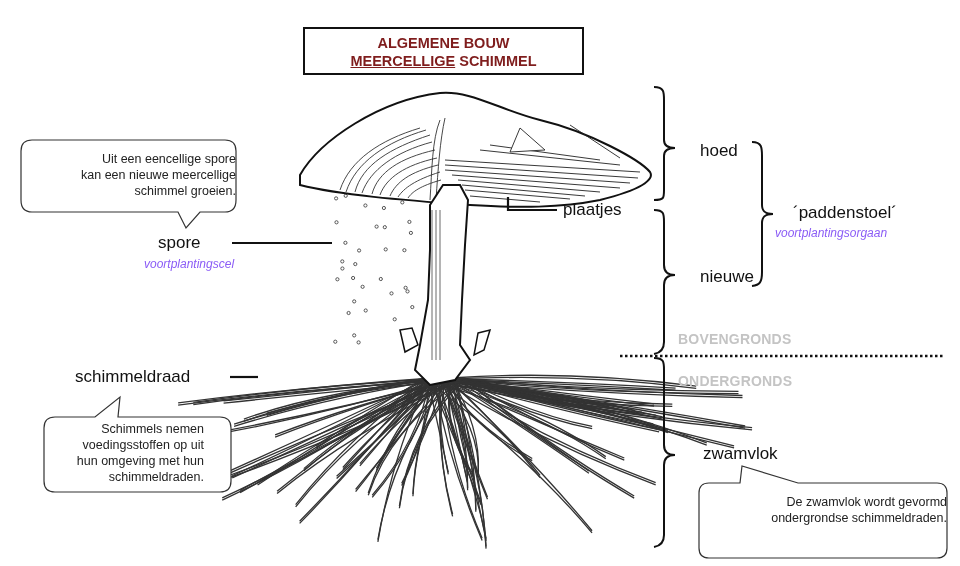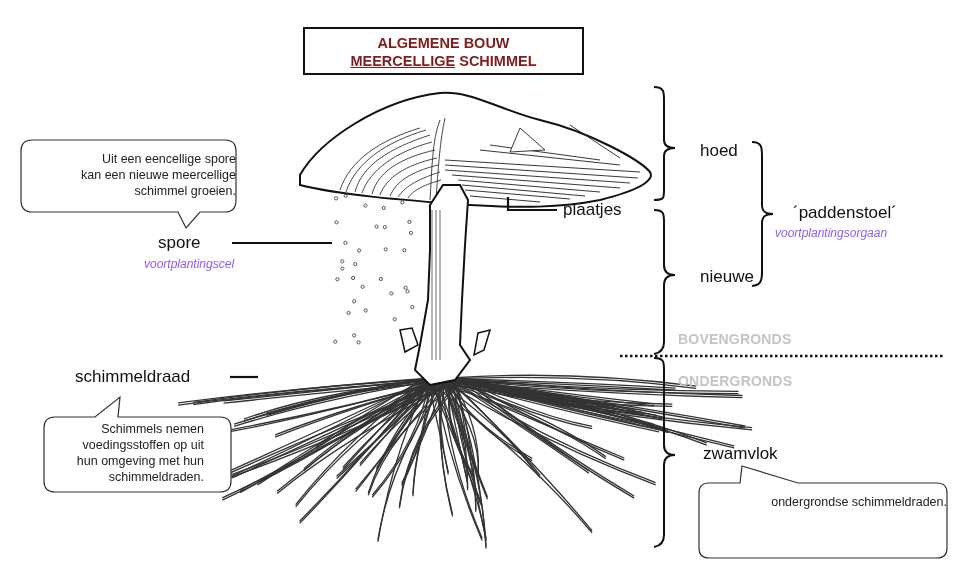--- a/index.html
+++ b/index.html
@@ -292,14 +292,15 @@
   <div>kan een nieuwe meercellige</div>
   <div>schimmel groeien.</div>
 </div>
 <div class="abs bubble-text" style="left:44px; top:421px; width:160px;">
   <div>Schimmels nemen</div>
   <div>voedingsstoffen op uit</div>
   <div>hun omgeving met hun</div>
   <div>schimmeldraden.</div>
 </div>
 <div class="abs bubble-text" style="left:699px; top:494px; width:248px;">
+  <div>De zwamvlok wordt gevormd</div>
   <div>ondergrondse schimmeldraden.</div>
 </div>
 
 </body></html>

